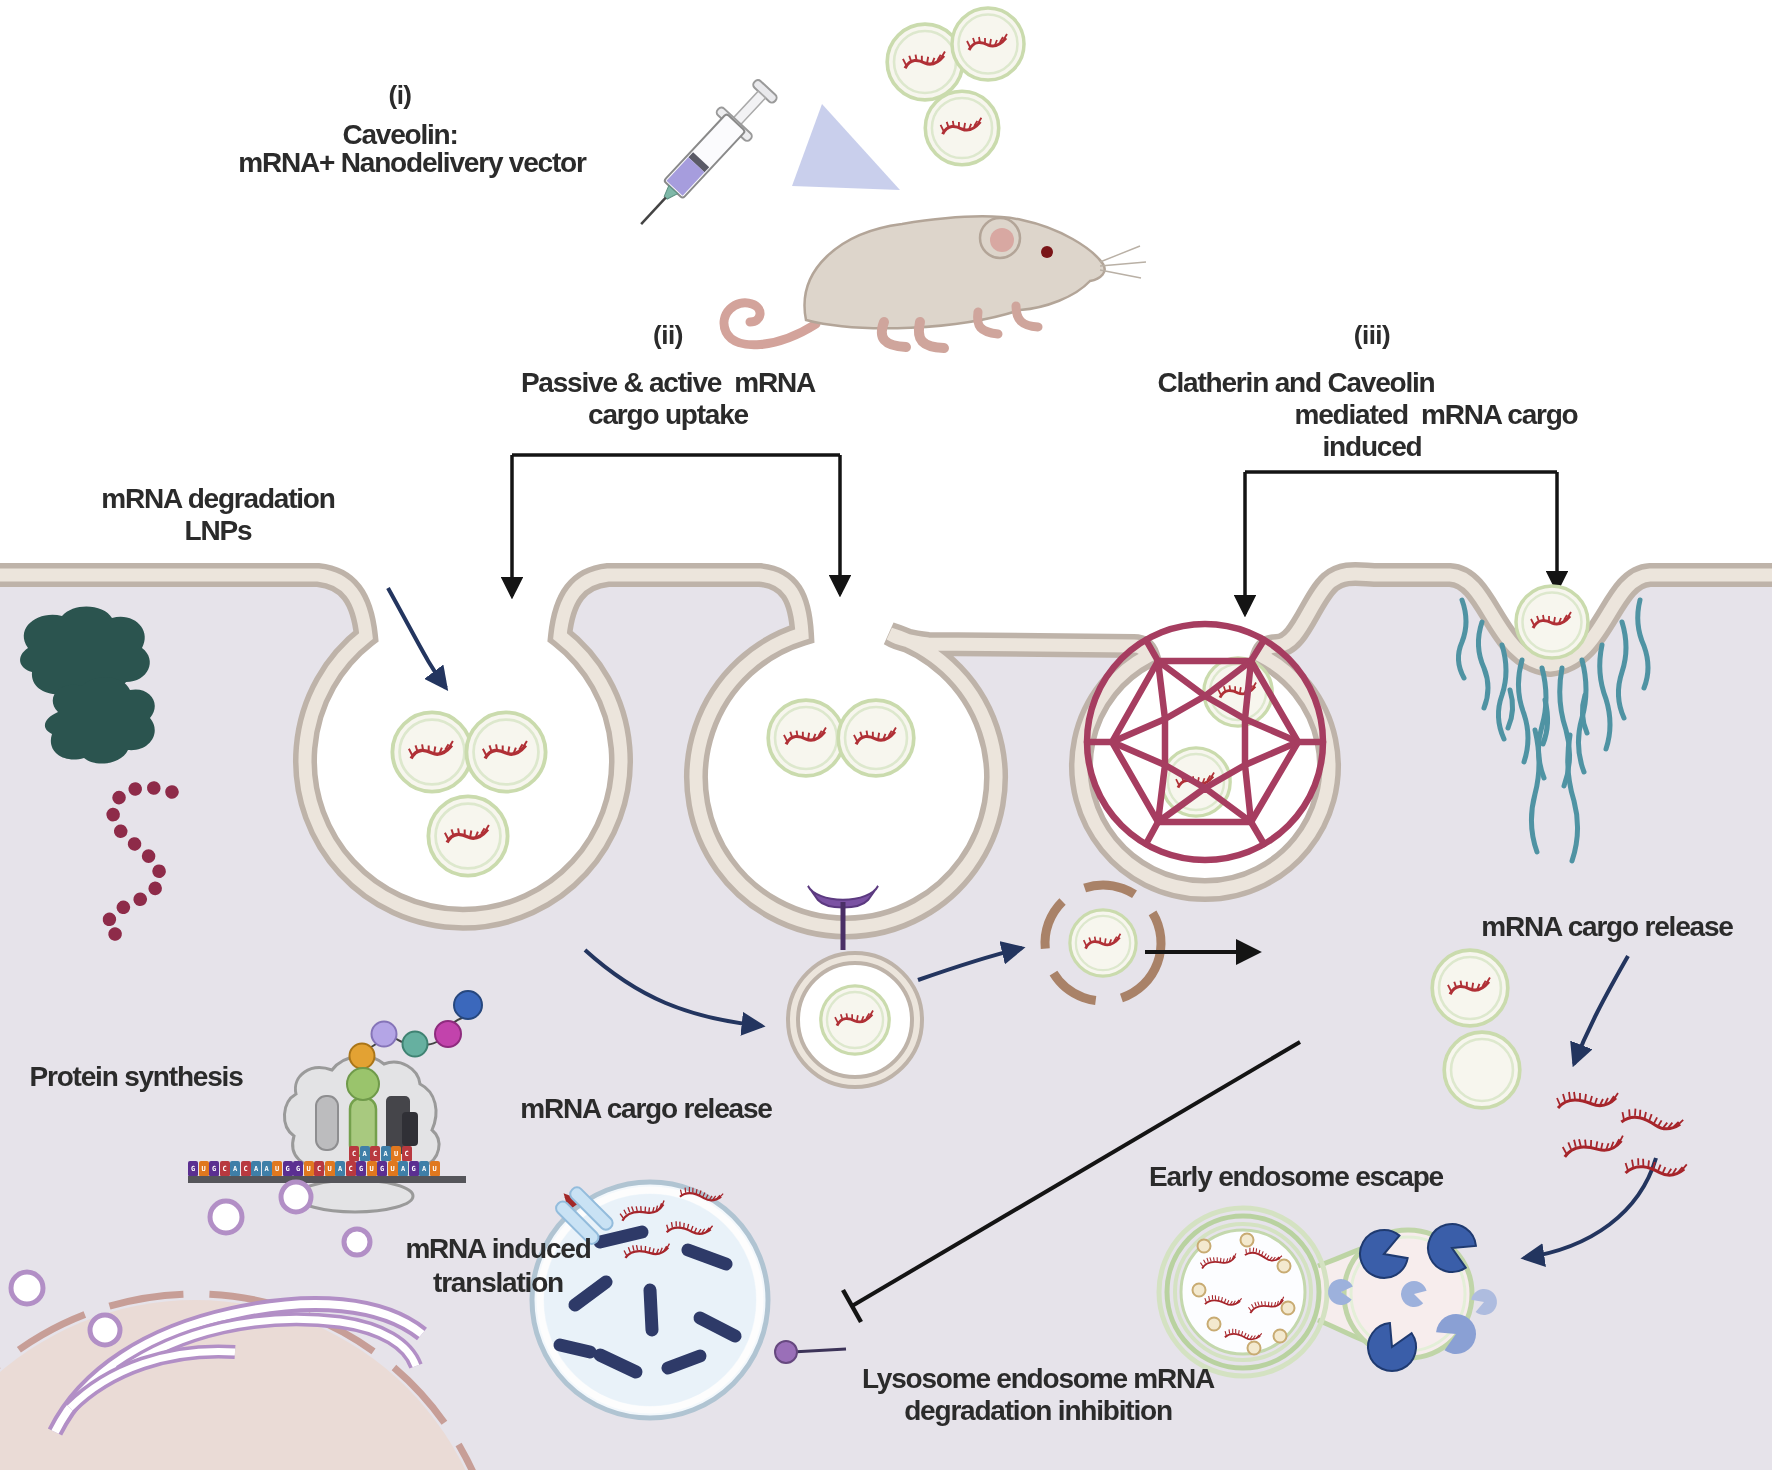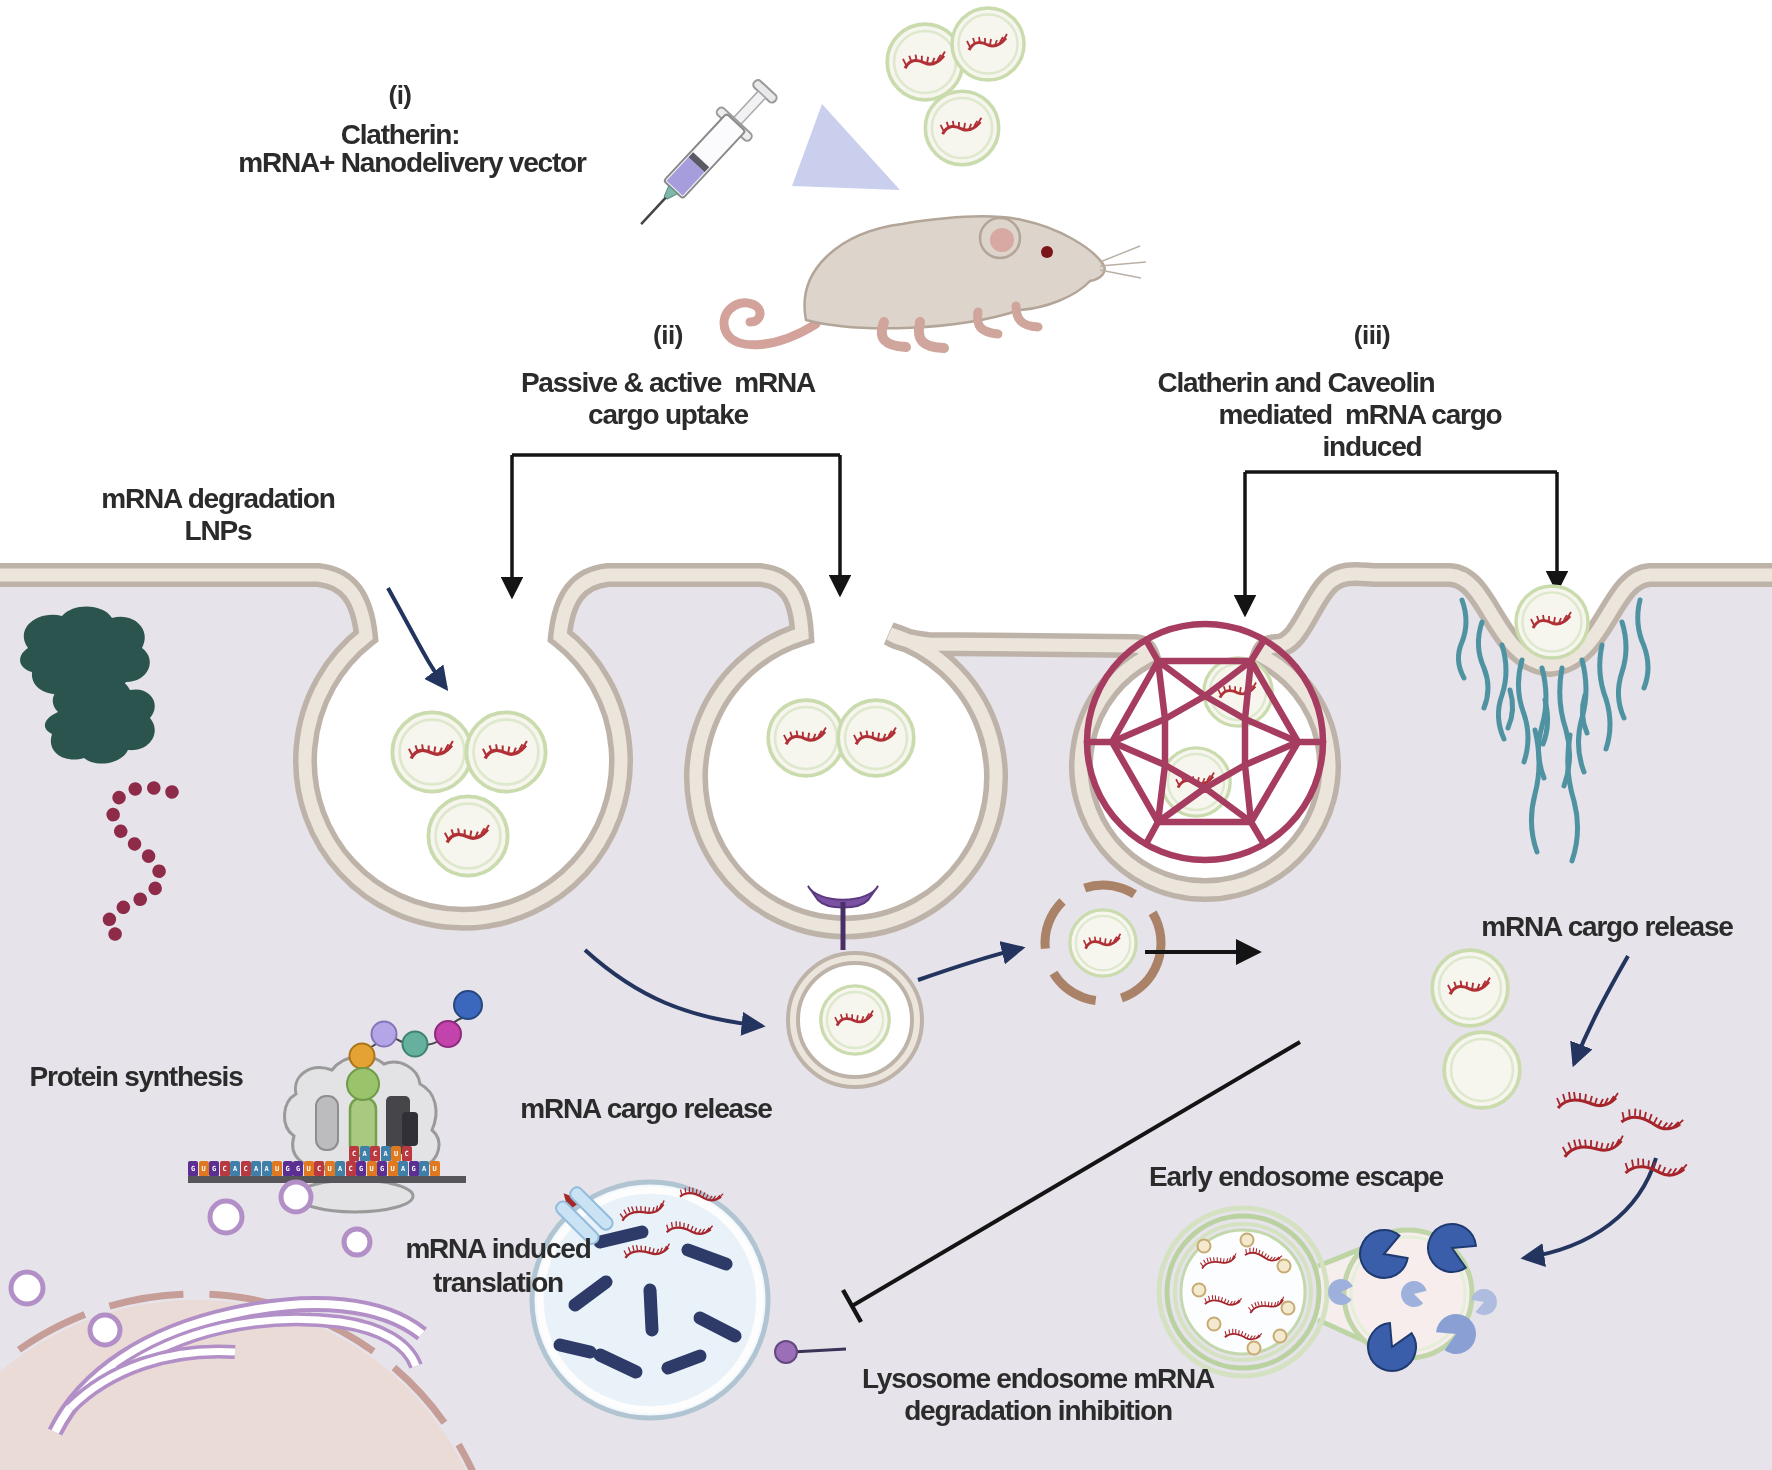--- a/index.html
+++ b/index.html
@@ -278,30 +278,30 @@
 </g>
 <g>
   <use href="#mrna" transform="translate(642,1212) scale(0.75) rotate(-12)"></use>
   <use href="#mrna" transform="translate(688,1230) scale(0.75) rotate(6)"></use>
   <use href="#mrna" transform="translate(646,1252) scale(0.75) rotate(-4)"></use>
   <use href="#mrna" transform="translate(700,1196) scale(0.7) rotate(10)"></use>
 </g>
 </svg>
 
 <div class="lbl numeral" style="left:400px;top:82px">(i)</div>
-<div class="lbl" style="left:400px;top:120px">Clatherin:</div>
+<div class="lbl" style="left:400px;top:120px">Caveolin:</div>
 <div class="lbl" style="left:412px;top:148px">mRNA+ Nanodelivery vector</div>
 
 <div class="lbl numeral" style="left:668px;top:322px">(ii)</div>
 <div class="lbl" style="left:668px;top:368px">Passive &amp; active  mRNA</div>
 <div class="lbl" style="left:668px;top:400px">cargo uptake</div>
 
 <div class="lbl numeral" style="left:1372px;top:322px">(iii)</div>
 <div class="lbl" style="left:1296px;top:368px">Clatherin and Caveolin</div>
-<div class="lbl" style="left:1360px;top:400px">mediated  mRNA cargo</div>
+<div class="lbl" style="left:1436px;top:400px">mediated  mRNA cargo</div>
 <div class="lbl" style="left:1372px;top:432px">induced</div>
 
 <div class="lbl" style="left:218px;top:484px">mRNA degradation</div>
 <div class="lbl" style="left:218px;top:516px">LNPs</div>
 
 <div class="lbl" style="left:136px;top:1062px">Protein synthesis</div>
 <div class="lbl" style="left:646px;top:1094px">mRNA cargo release</div>
 <div class="lbl" style="left:1607px;top:912px">mRNA cargo release</div>
 <div class="lbl" style="left:1296px;top:1162px">Early endosome escape</div>
 

